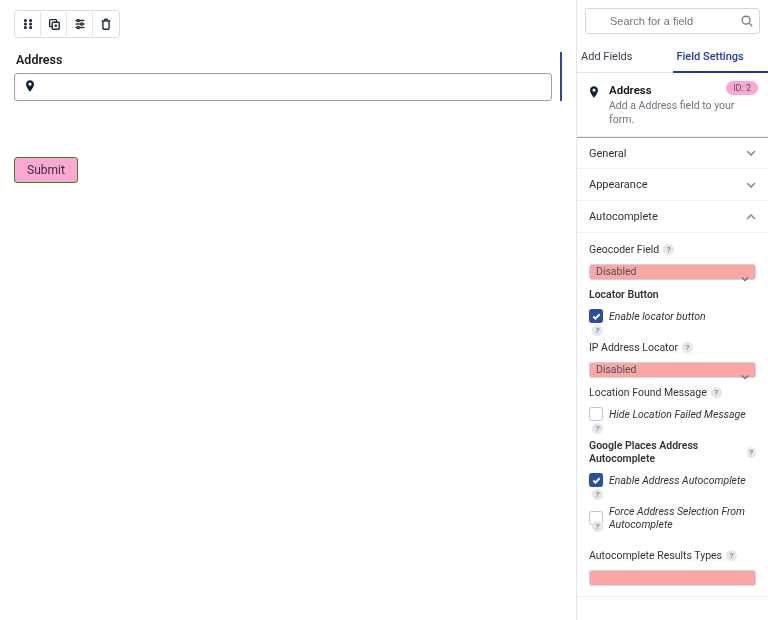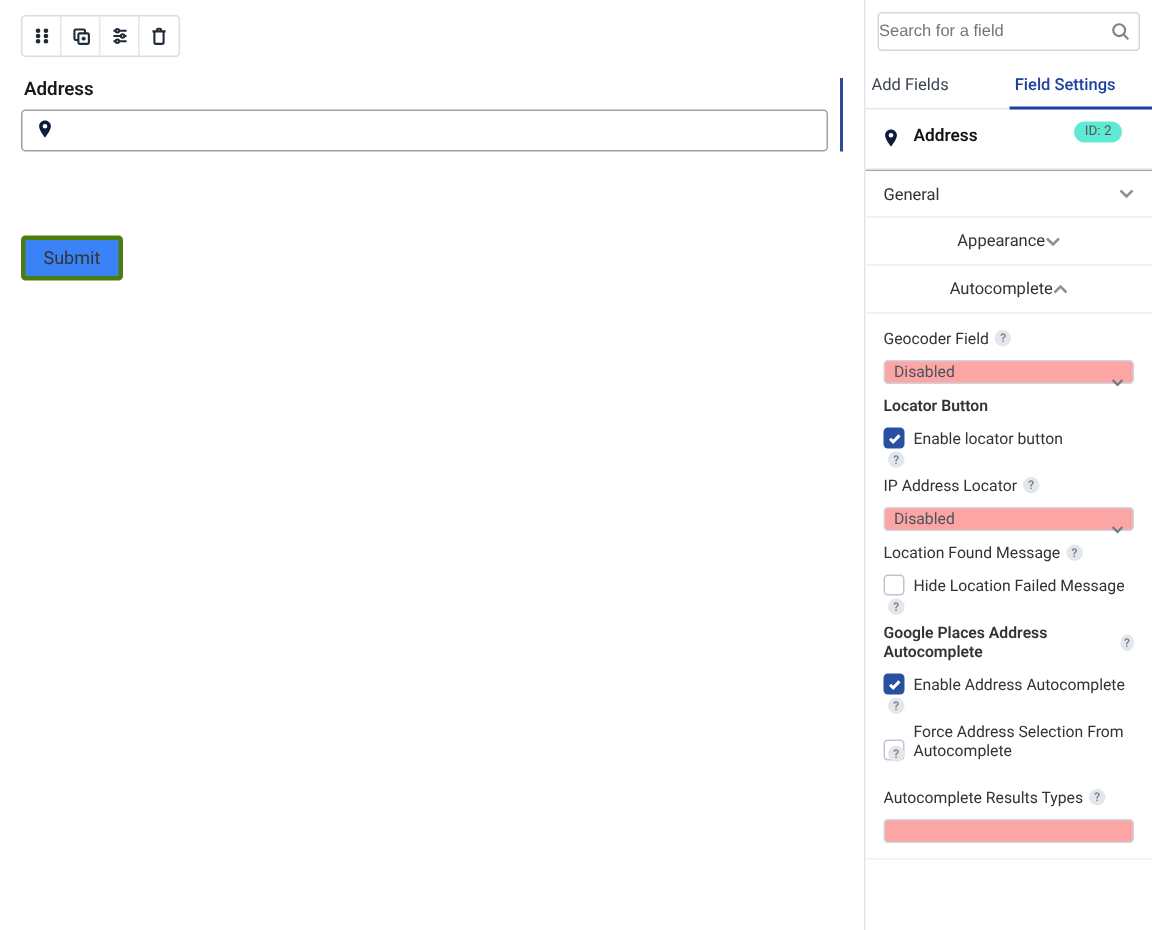--- a/index.html
+++ b/index.html
@@ -9,48 +9,48 @@
   .canvas { flex:1 1 auto; padding:10px 14px; position:relative; }
   .toolbar { display:inline-flex; border:1px solid #d9dde2; border-radius:3px; background:#fff; margin-bottom:10px; }
   .toolbar .tbtn { width:26px; height:26px; display:flex; align-items:center; justify-content:center; border-right:1px solid #e3e6ea; color:#2c3a4a; cursor:pointer; }
   .toolbar .tbtn:last-child { border-right:none; }
   .toolbar svg { width:14px; height:14px; stroke:#1f2a37; fill:none; stroke-width:1.6; }
   .field-block { margin:4px 0 10px 0; border-right:2px solid #2c4a95; padding-right:8px; }
   .field-label { font-weight:600; font-size:12.5px; color:#1a1a1a; margin:0 0 6px 2px; }
   .address-input { height:28px; border:1px solid #9aa3ad; border-radius:3px; display:flex; align-items:center; padding:0 8px; }
   .address-input svg { width:14px; height:14px; fill:#0e1b3d; }
   .submit-row { margin-top:56px; }
-  .submit-btn { display:inline-block; border:3px solid #4d7c0f; border-radius:3px; padding:5px 12px; font-size:12px; color:#333; background:#3b82f6; cursor:pointer; }
+  .submit-btn { display:inline-block; border:1px solid #4d7c0f; border-radius:3px; padding:5px 12px; font-size:12px; color:#333; background:#f9a8d4; cursor:pointer; }
 
   
   .panel { width:192px; flex:0 0 192px; border-left:1px solid #e2e5ea; overflow-y:auto; }
   .search-wrap { padding:8px; position:relative; }
-  .search-input { width:100%; height:26px; border:1px solid #d2d7de; border-radius:3px; padding:0 24px 0 0; font-size:11px; color:#666; }
+  .search-input { width:100%; height:26px; border:1px solid #d2d7de; border-radius:3px; padding:0 24px 0 24px; font-size:11px; color:#666; }
   .search-icon { position:absolute; right:14px; top:14px; width:14px; height:14px; color:#7a828c; pointer-events:none; }
   .tabs { display:flex; border-bottom:1px solid #e2e5ea; font-size:11px; }
   .tab { flex:1; text-align:left; padding:8px 4px; color:#3a4350; cursor:pointer; }
   .tab.active { color:#1e40a3; border-bottom:2px solid #1e40a3; margin-bottom:-1px; font-weight:500; }
   .field-header { display:flex; align-items:flex-start; gap:8px; padding:10px 10px 10px 10px; border-bottom:1px solid #edeff2; position:relative; }
   .field-header .pin svg { width:14px; height:14px; fill:#0e1b3d; margin-top:2px; }
   .field-header .fh-title { font-size:11.5px; font-weight:600; color:#111; }
   .field-header .fh-desc { font-size:10.5px; color:#6c7480; margin-top:2px; line-height:1.3; }
-  .id-pill { position:absolute; right:20px; top:8px; background:#5eead4; color:#555; border-radius:10px; font-size:9px; padding:2px 7px;text-align:center; }
+  .id-pill { position:absolute; right:10px; top:8px; background:#f9a8d4; color:#555; border-radius:10px; font-size:9px; padding:2px 7px;text-align:center; }
   .section-row { display:flex; align-items:center; justify-content:space-between; height:32px; padding:0 12px; border-top:1px solid #a3a3a3; border-bottom:1px solid #edeff2; font-size:11px; color:#333; cursor:pointer; }
-  .section-row + .section-row { border-top:none;justify-content:center; }
+  .section-row + .section-row { border-top:none; }
   .chevron { width:10px; height:10px; }
   .chevron svg { width:10px; height:10px; stroke:#8a919b; fill:none; stroke-width:1.7; }
   .section-body { padding:10px 12px; display:flex; flex-direction:column; gap:8px; border-bottom:1px solid #edeff2; }
   .lbl { font-size:10.5px; color:#333; display:flex; align-items:center; gap:4px; }
   .lbl.bold { font-weight:600; }
   .help { display:inline-flex; width:11px; height:11px; border-radius:50%; background:#e3e6ea; color:#7c838c; align-items:center; justify-content:center; font-size:8px; font-weight:600; cursor:help; }
   .select { height:16px; border:1px solid #cfd4da; border-radius:3px; display:flex; align-items:flex-start; padding:0 20px 0 6px; font-size:10.5px; color:#4b535d; position:relative; background:#fca5a5; cursor:pointer; }
   .select .caret { position:absolute; right:6px; top:8px; width:8px; height:8px; }
   .select .caret svg { width:8px; height:8px; stroke:#6e7680; fill:none; stroke-width:1.8; }
   .text-input { height:24px; border:1px solid #cfd4da; border-radius:3px; padding:0 6px; font-size:10.5px; color:#4b535d; background:#fff; }
-  .chk-row { display:flex; align-items:flex-end; gap:6px; font-size:10.5px; color:#333; position:relative; }
+  .chk-row { display:flex; align-items:center; gap:6px; font-size:10.5px; color:#333; position:relative;font-style:italic; }
   .chk { width:14px; height:14px; border-radius:3px; display:flex; align-items:center; justify-content:center; flex:0 0 14px; cursor:pointer; }
   .chk.checked { background:#2950a0; }
   .chk.checked svg { width:9px; height:9px; stroke:#fff; fill:none; stroke-width:2.2; }
   .chk.unchecked { border:1px solid #bfc5cd; background:#fff; }
   .chk-row .help-under { position:absolute; left:3px; top:16px; }
   .chk-row.with-under { padding-bottom:10px; }
   
   .panel::-webkit-scrollbar { width:6px; }
   .panel::-webkit-scrollbar-thumb { background:#d2d7de; border-radius:3px; }
 </style>
@@ -131,20 +131,21 @@
     </div>
 
     <div class="field-header">
       <span class="pin">
         <svg viewBox="0 0 16 16">
             <path d="M8 1.5c-2.5 0-4.5 2-4.5 4.4 0 3.3 4.5 8.6 4.5 8.6s4.5-5.3 4.5-8.6c0-2.4-2-4.4-4.5-4.4zm0 6.2a1.8 1.8 0 1 1 0-3.6 1.8 1.8 0 0 1 0 3.6z"></path>
           </svg>
       </span>
       <div>
         <div class="fh-title">Address</div>
+        <div class="fh-desc">Add a Address field to your form.</div>
       </div>
       <span class="id-pill">ID: 2</span>
     </div>
 
     <div class="section-row">
       <span>General</span>
       <span class="chevron"><svg viewBox="0 0 10 10">
             <path d="M1 3l4 4 4-4"></path>
           </svg></span>
     </div>

